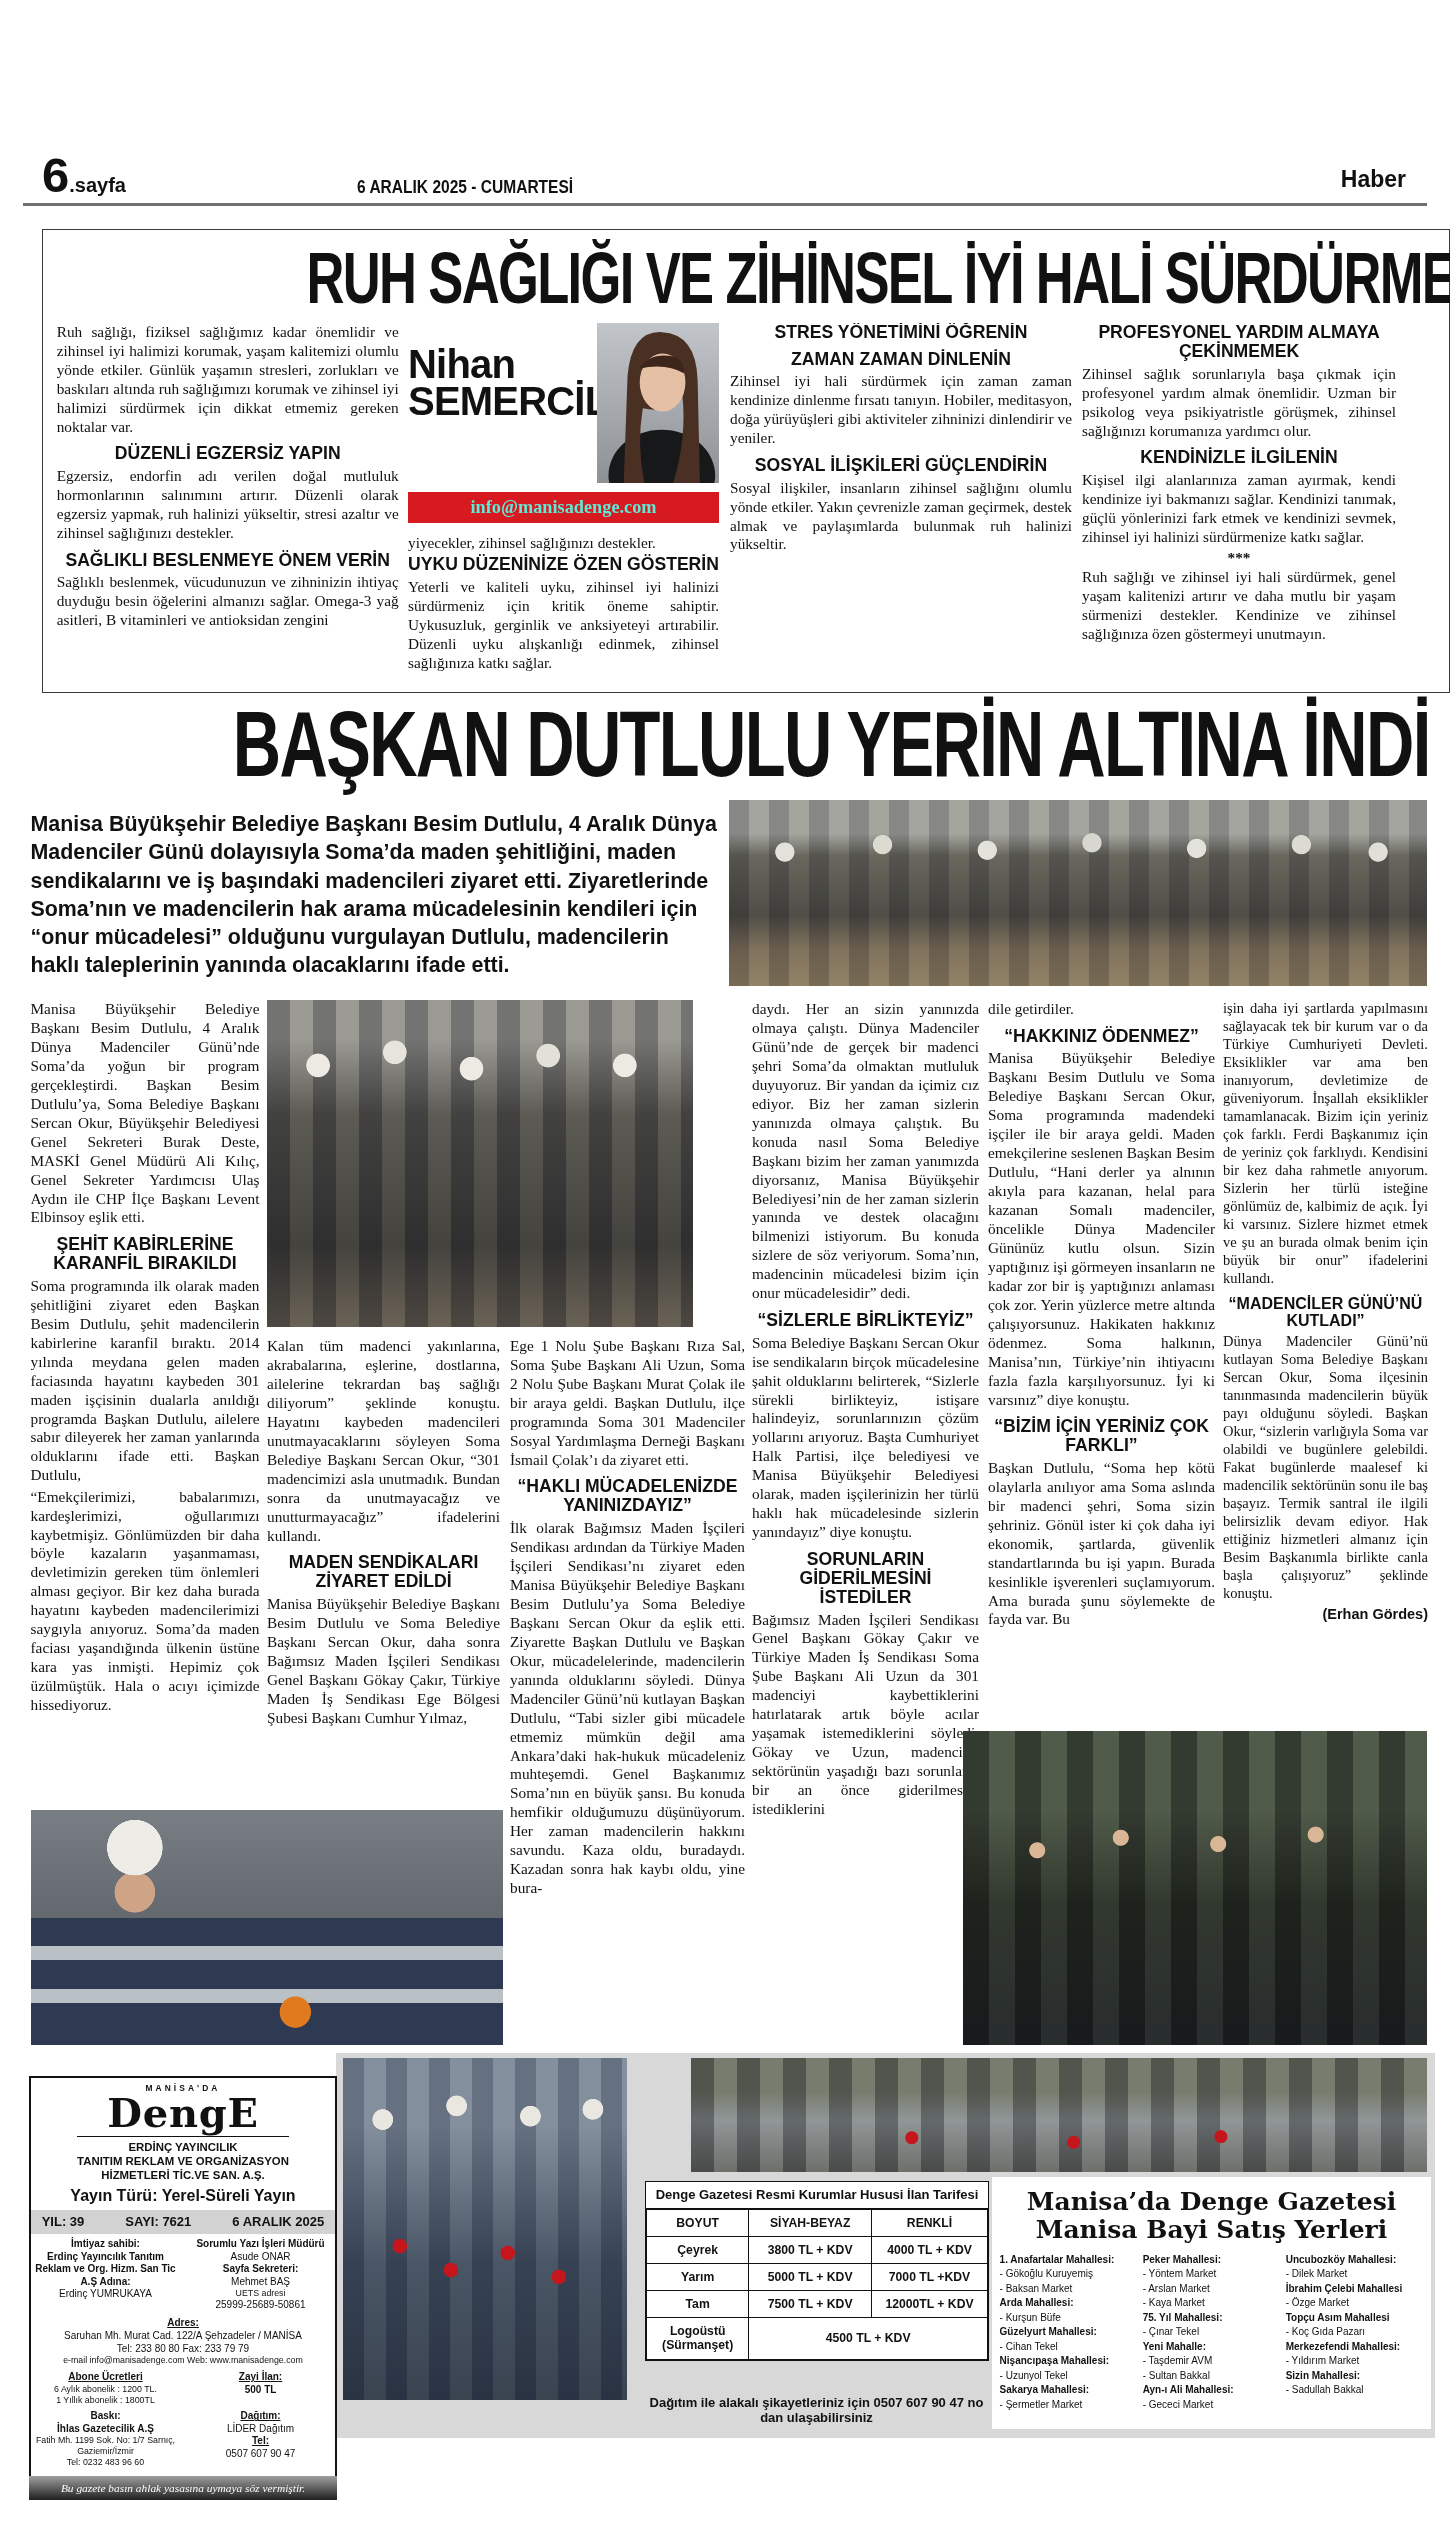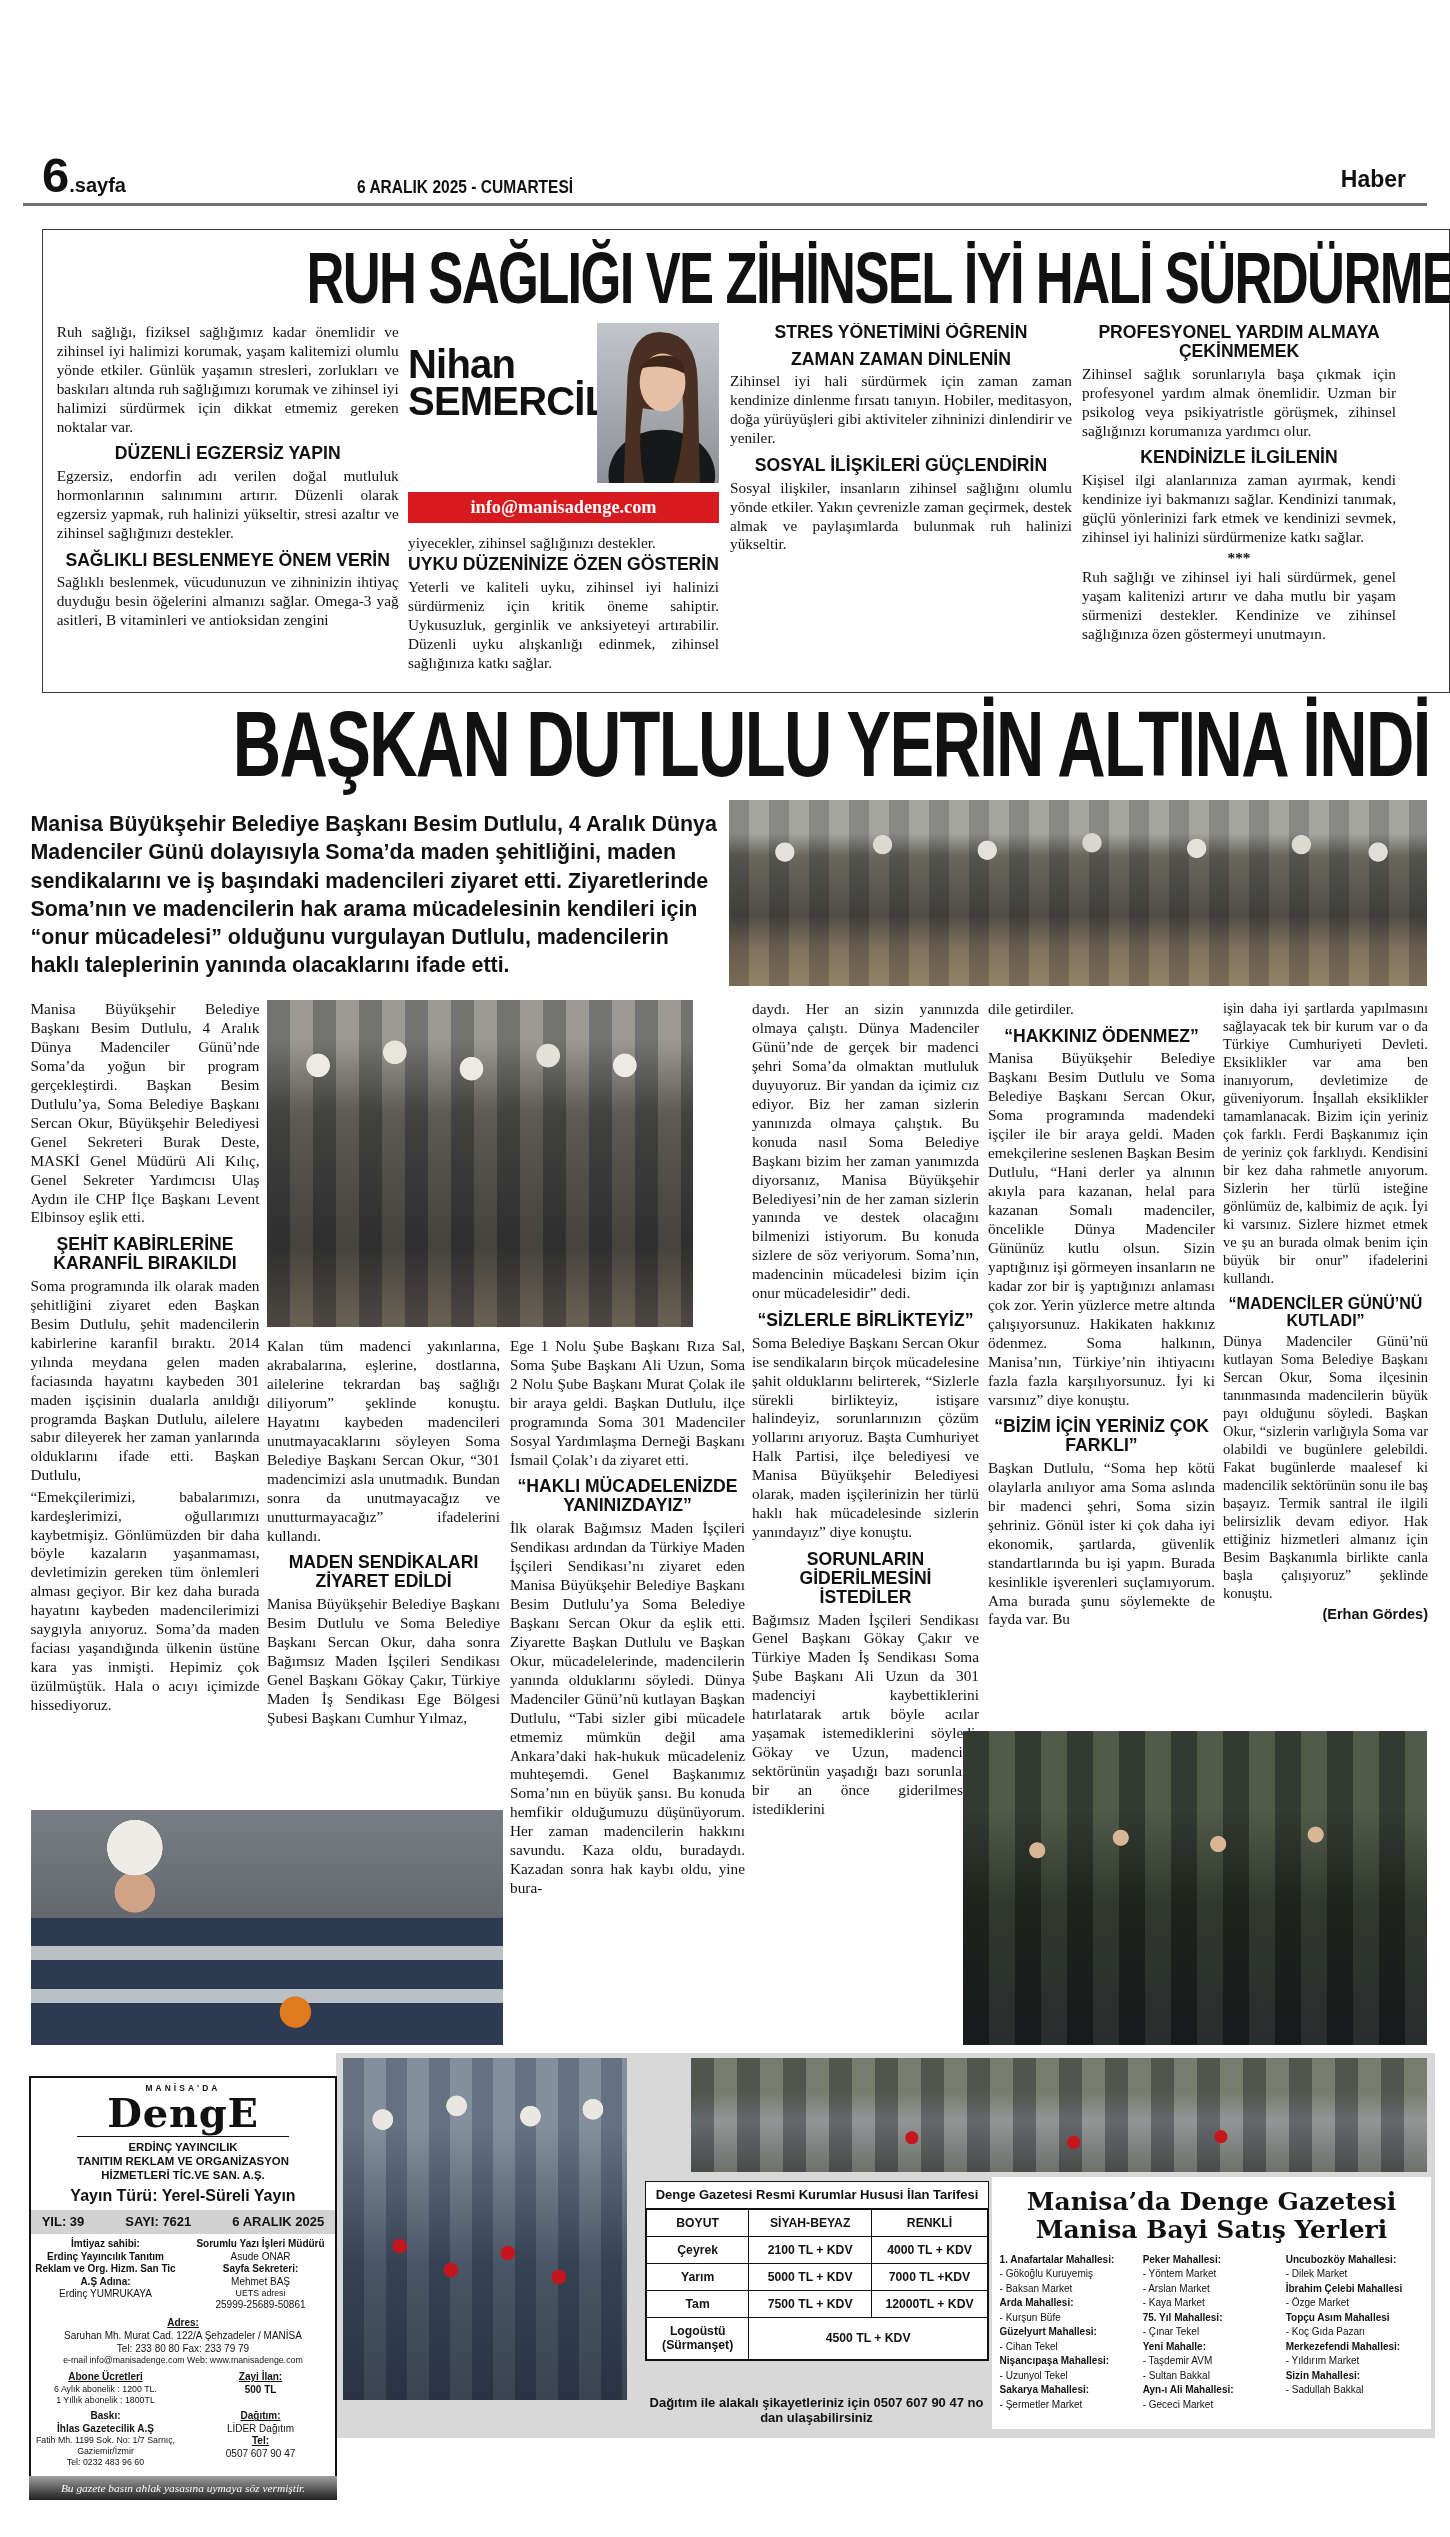--- a/index.html
+++ b/index.html
@@ -21,21 +21,21 @@
   .bodytext{font-size:15.3px;line-height:1.24;text-align:justify;overflow:hidden;}
   .bodytext p{margin:0 0 2.3px;}
   .sub{font-family:"Liberation Sans",sans-serif;font-weight:700;text-align:center;
        font-size:17.6px;line-height:1.08;margin:7.6px 0 3.8px;}
   .lead{font-family:"Liberation Sans",sans-serif;font-weight:700;font-size:21.4px;line-height:1.32;text-align:left;}
   .credit{font-family:"Liberation Sans",sans-serif;font-weight:700;font-size:14.5px;text-align:right;margin-top:3.1px;}
   
   .author{font-family:"Liberation Sans",sans-serif;font-weight:700;line-height:.92;letter-spacing:-0.8px;}
   .author .fn{font-size:40px;}
   .author .ln{font-size:40px;}
-  .emailbar{background:#d71920;color:#ffffff;font-weight:700;font-size:18.3px;text-align:center;
+  .emailbar{background:#d71920;color:#5eead4;font-weight:700;font-size:18.3px;text-align:center;
             font-family:"Liberation Serif",serif;line-height:30.5px;}
   
   .ph{overflow:hidden;background:#9a9a94;}
   .ph-crowd{background:
      radial-gradient(circle at 8% 28%, #e3e2da 0 9.2px, transparent 10px),
      radial-gradient(circle at 22% 24%, #dcdbd2 0 9.2px, transparent 10px),
      radial-gradient(circle at 37% 27%, #e3e2da 0 9.2px, transparent 10px),
      radial-gradient(circle at 52% 23%, #d8d7cf 0 9.2px, transparent 10px),
      radial-gradient(circle at 67% 26%, #e3e2da 0 9.2px, transparent 10px),
      radial-gradient(circle at 82% 24%, #dcdbd2 0 9.2px, transparent 10px),
@@ -310,21 +310,21 @@
     <div class="cap">Denge Gazetesi Resmi Kurumlar Hususi İlan Tarifesi</div>
     <table>
       <tbody>
       <tr>
         <td style="width:30%;">BOYUT</td>
         <td style="width:36%;">SİYAH-BEYAZ</td>
         <td style="width:34%;">RENKLİ</td>
       </tr>
       <tr>
         <td>Çeyrek</td>
-        <td>2100 TL + KDV</td>
+        <td>3800 TL + KDV</td>
         <td>4000 TL + KDV</td>
       </tr>
       <tr>
         <td>Yarım</td>
         <td>5000 TL + KDV</td>
         <td>7000 TL +KDV</td>
       </tr>
       <tr>
         <td>Tam</td>
         <td>7500 TL + KDV</td>

